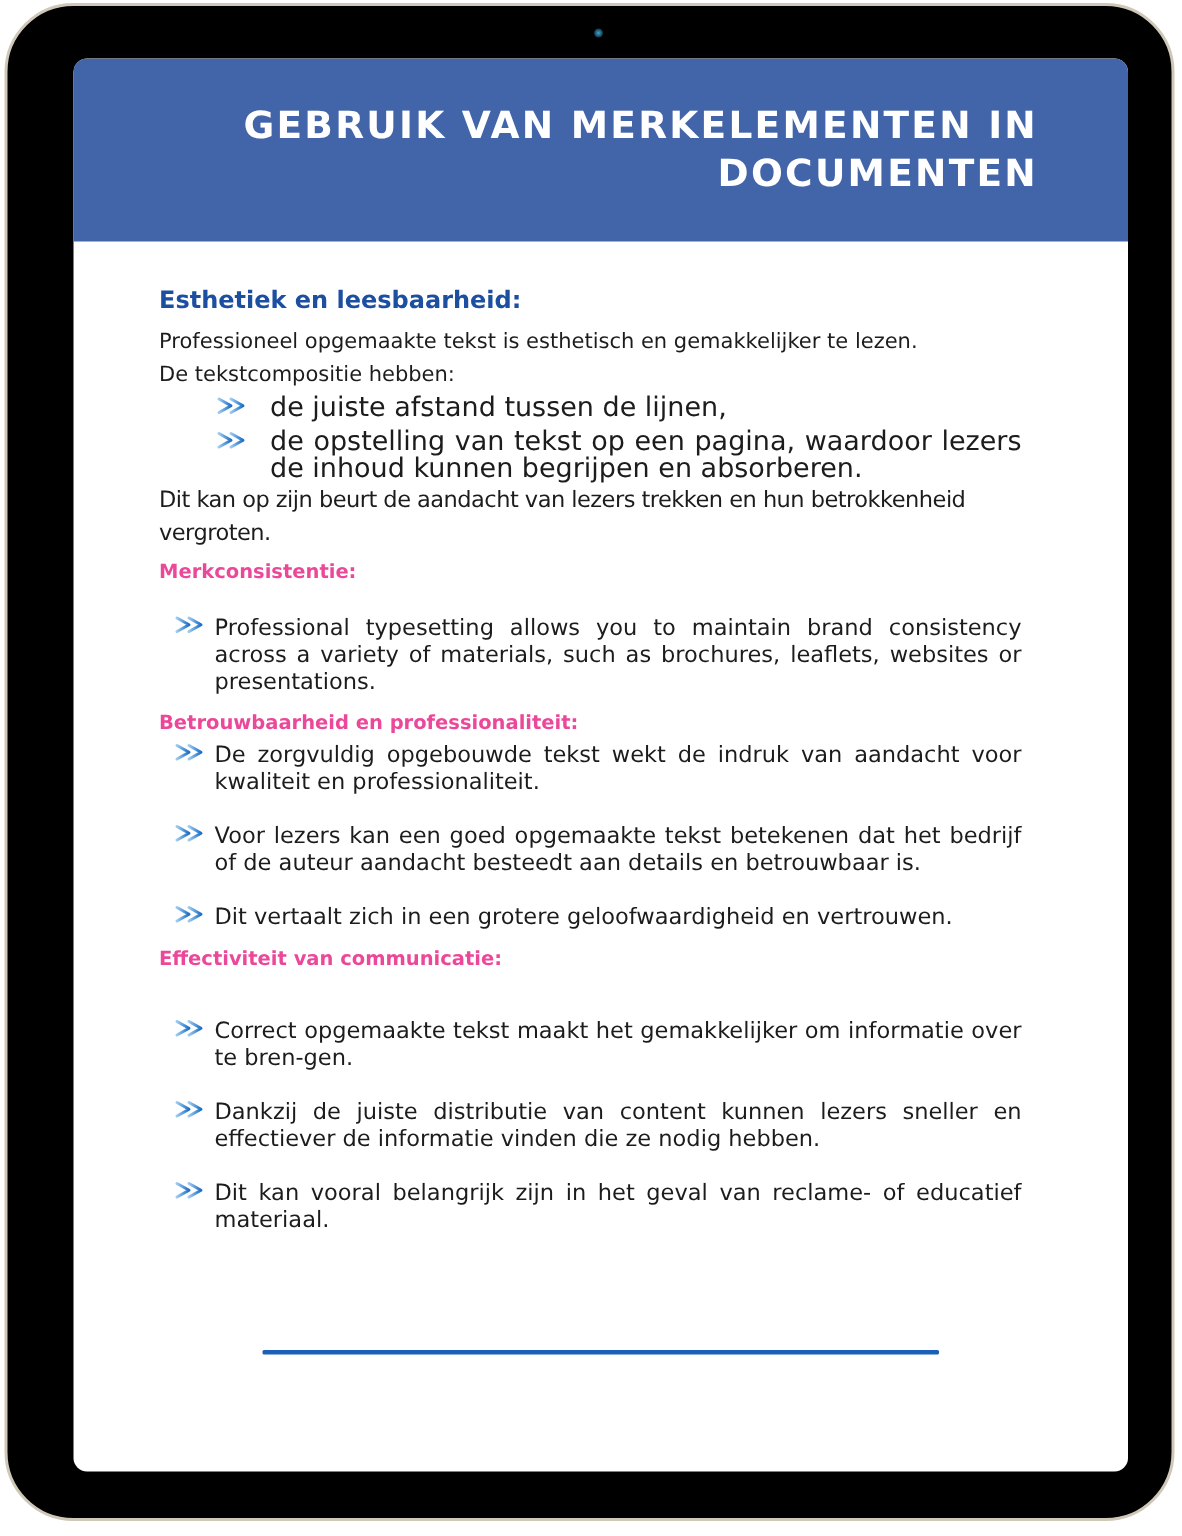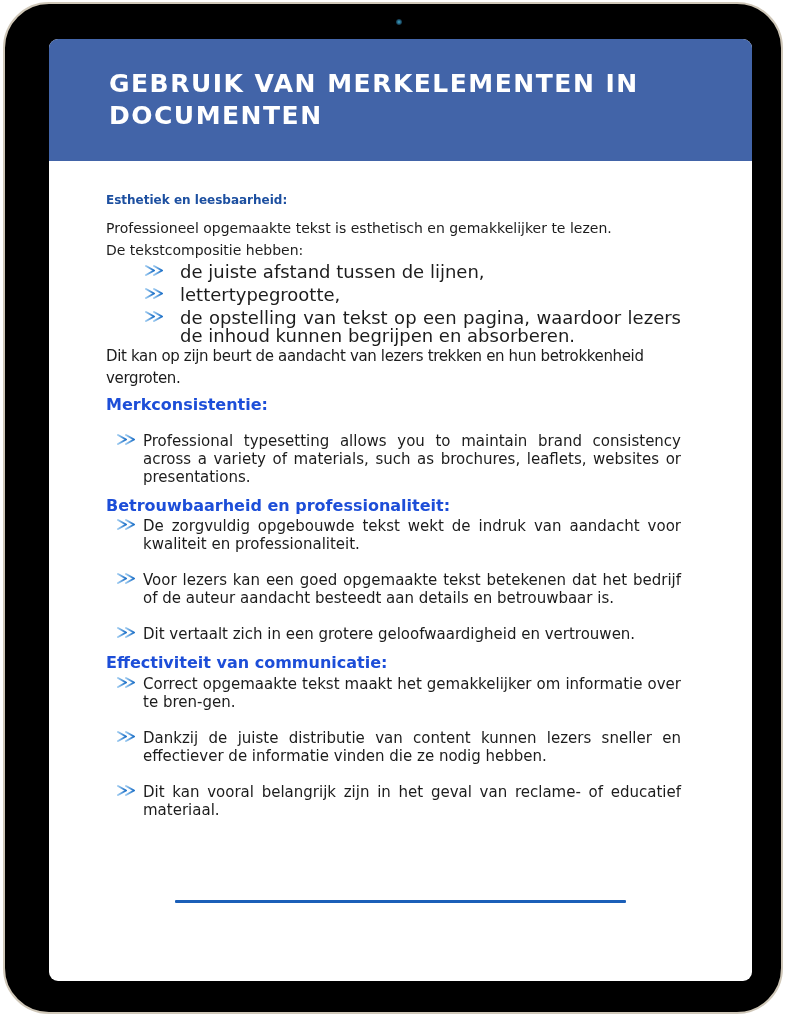--- a/index.html
+++ b/index.html
@@ -43,21 +43,21 @@
     .banner {
       position: absolute;
       left: 0;
       top: 0;
       width: 100%;
       height: 122px;
       background: #4264a8;
       display: flex;
       align-items: center;
       justify-content: center;
-      text-align: left;
+      text-align: right;
     }
     .banner h1 {
       margin: 0;
       color: #ffffff;
       font-family: "DejaVu Sans", sans-serif;
       font-weight: bold;
       font-size: 25px;
       line-height: 32px;
       letter-spacing: 1.5px;
       padding: 0 60px;
@@ -66,28 +66,28 @@
       position: absolute;
       left: 57px;
       top: 150px;
       width: 575px;
       font-family: "DejaVu Sans", sans-serif;
       color: #1c1c1c;
     }
     .heading-lg {
       color: #1c4fa0;
       font-weight: bold;
-      font-size: 12px;
+      font-size: 16px;
       margin: 0 0 6px 0;
       line-height: 22px;
     }
     .heading {
-      color: #1d4ed8;
+      color: #ec4899;
       font-weight: bold;
-      font-size: 16px;
+      font-size: 13px;
       line-height: 20px;
       margin: 0;
     }
     .para {
       font-size: 14px;
       line-height: 22px;
       margin: 0;
     }
     .para.tight {
       font-size: 15px;
@@ -171,26 +171,20 @@
           <li>
             <svg class="bullet">
                 <use href="#chev"></use>
               </svg>
             <span>de juiste afstand tussen de lijnen,</span>
           </li>
           <li>
             <svg class="bullet">
                 <use href="#chev"></use>
               </svg>
-            <span>lettertypegrootte,</span>
-          </li>
-          <li>
-            <svg class="bullet">
-                <use href="#chev"></use>
-              </svg>
             <span>de opstelling van tekst op een pagina, waardoor lezers de inhoud kunnen begrijpen en absorberen.</span>
           </li>
         </ul>
         <p class="para tight">Dit kan op zijn beurt de aandacht van lezers trekken en hun betrokkenheid vergroten.</p>
       </section>
 
       <section style="margin-top:6px">
         <h2 class="heading">Merkconsistentie:</h2>
         <ul class="main" style="margin-top:17px">
           <li>
@@ -221,21 +215,21 @@
             <svg class="bullet">
                 <use href="#chev"></use>
               </svg>
             <span>Dit vertaalt zich in een grotere geloofwaardigheid en vertrouwen.</span>
           </li>
         </ul>
       </section>
 
       <section style="margin-top:10px">
         <h2 class="heading">Effectiviteit van communicatie:</h2>
-        <ul class="main" style="margin-top:2px">
+        <ul class="main" style="margin-top:28px">
           <li>
             <svg class="bullet">
                 <use href="#chev"></use>
               </svg>
             <span>Correct opgemaakte tekst maakt het gemakkelijker om informatie over te bren-gen.</span>
           </li>
           <li style="margin-top:18px">
             <svg class="bullet">
                 <use href="#chev"></use>
               </svg>

